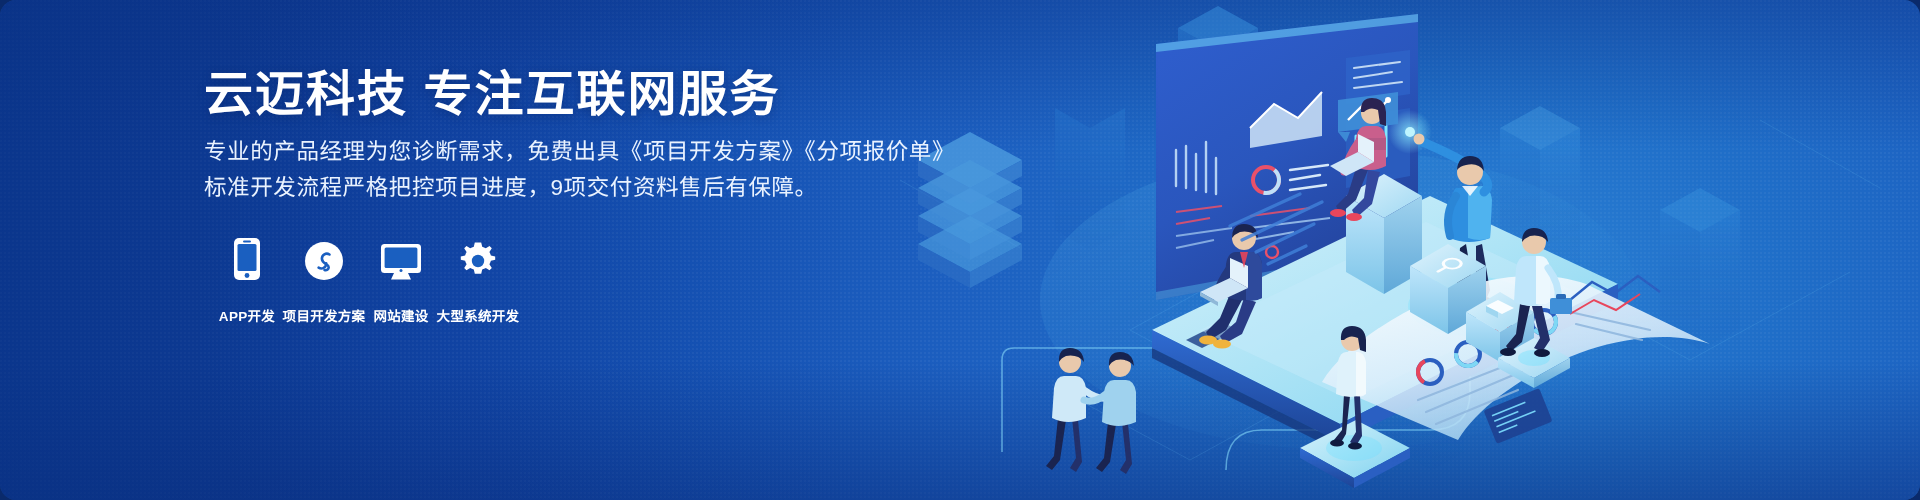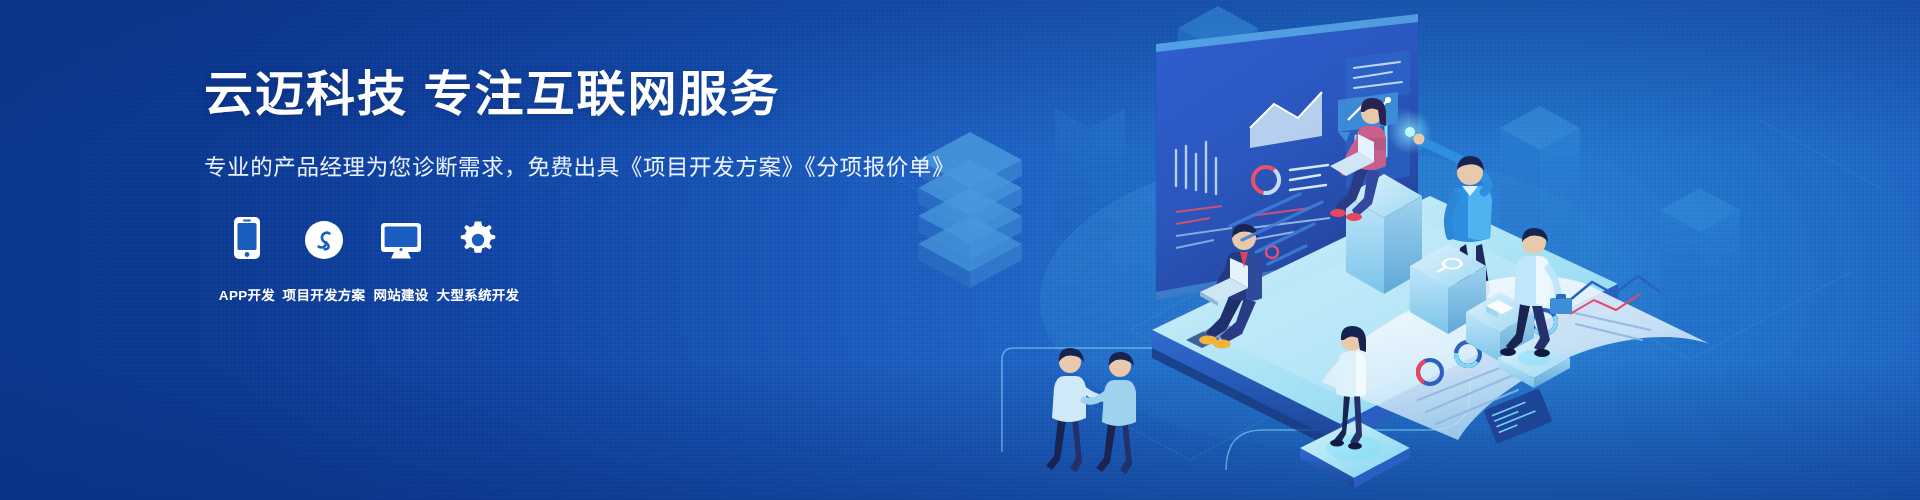--- a/index.html
+++ b/index.html
@@ -11,20 +11,21 @@
   body {
     font-family: "Liberation Sans", "DejaVu Sans", sans-serif;
   }
 
   .banner {
     position: relative;
     width: 1920px;
     height: 500px;
     overflow: hidden;
     background: radial-gradient(ellipse 1300px 900px at 78% 55%, #2a7fd4 0%, #1f6ec8 22%, #1c5fc0 42%, #1552b4 62%, #1145a6 80%, #0e3d99 100%);
+    border-radius: 16px;
   }
 
   
   .texture {
     position: absolute;
     inset: 0;
     background-image:
       radial-gradient(circle at 1px 1px, rgba(255,255,255,0.045) 1px, transparent 1.4px);
     background-size: 4px 4px;
     pointer-events: none;
@@ -50,21 +51,21 @@
     font-size: 49px;
     font-weight: bold;
     color: #ffffff;
     letter-spacing: 2px;
     line-height: 1.18;
     margin: 0;
     text-shadow: 0 2px 10px rgba(4,30,90,0.35);
     white-space: nowrap;
   }
   .subtitle {
-    margin-top: 26px;
+    margin-top: 10px;
   }
   .sub-line {
     font-size: 22.5px;
     color: #eaf3ff;
     line-height: 1.62;
     letter-spacing: 0.6px;
     white-space: nowrap;
   }
 
   
@@ -536,20 +537,21 @@
 
   <div class="texture"></div>
   <div class="vignette"></div>
 
   <div class="content">
 
     <h1 class="headline">云迈科技 专注互联网服务</h1>
 
     <div class="subtitle">
       <div class="sub-line">专业的产品经理为您诊断需求，免费出具《项目开发方案》《分项报价单》</div>
+      <div class="sub-line">标准开发流程严格把控项目进度，9项交付资料售后有保障。</div>
     </div>
 
     <div class="services">
 
       <div class="service">
         <div class="service-icon">
           <svg width="30" height="44" viewBox="0 0 30 44">
             <rect x="2" y="1" width="26" height="42" rx="5" fill="#ffffff"></rect>
             <rect x="5.5" y="7" width="19" height="27" rx="1.5" fill="#1a5fc0"></rect>
             <rect x="11" y="3.4" width="8" height="2.2" rx="1.1" fill="#1a5fc0"></rect>

